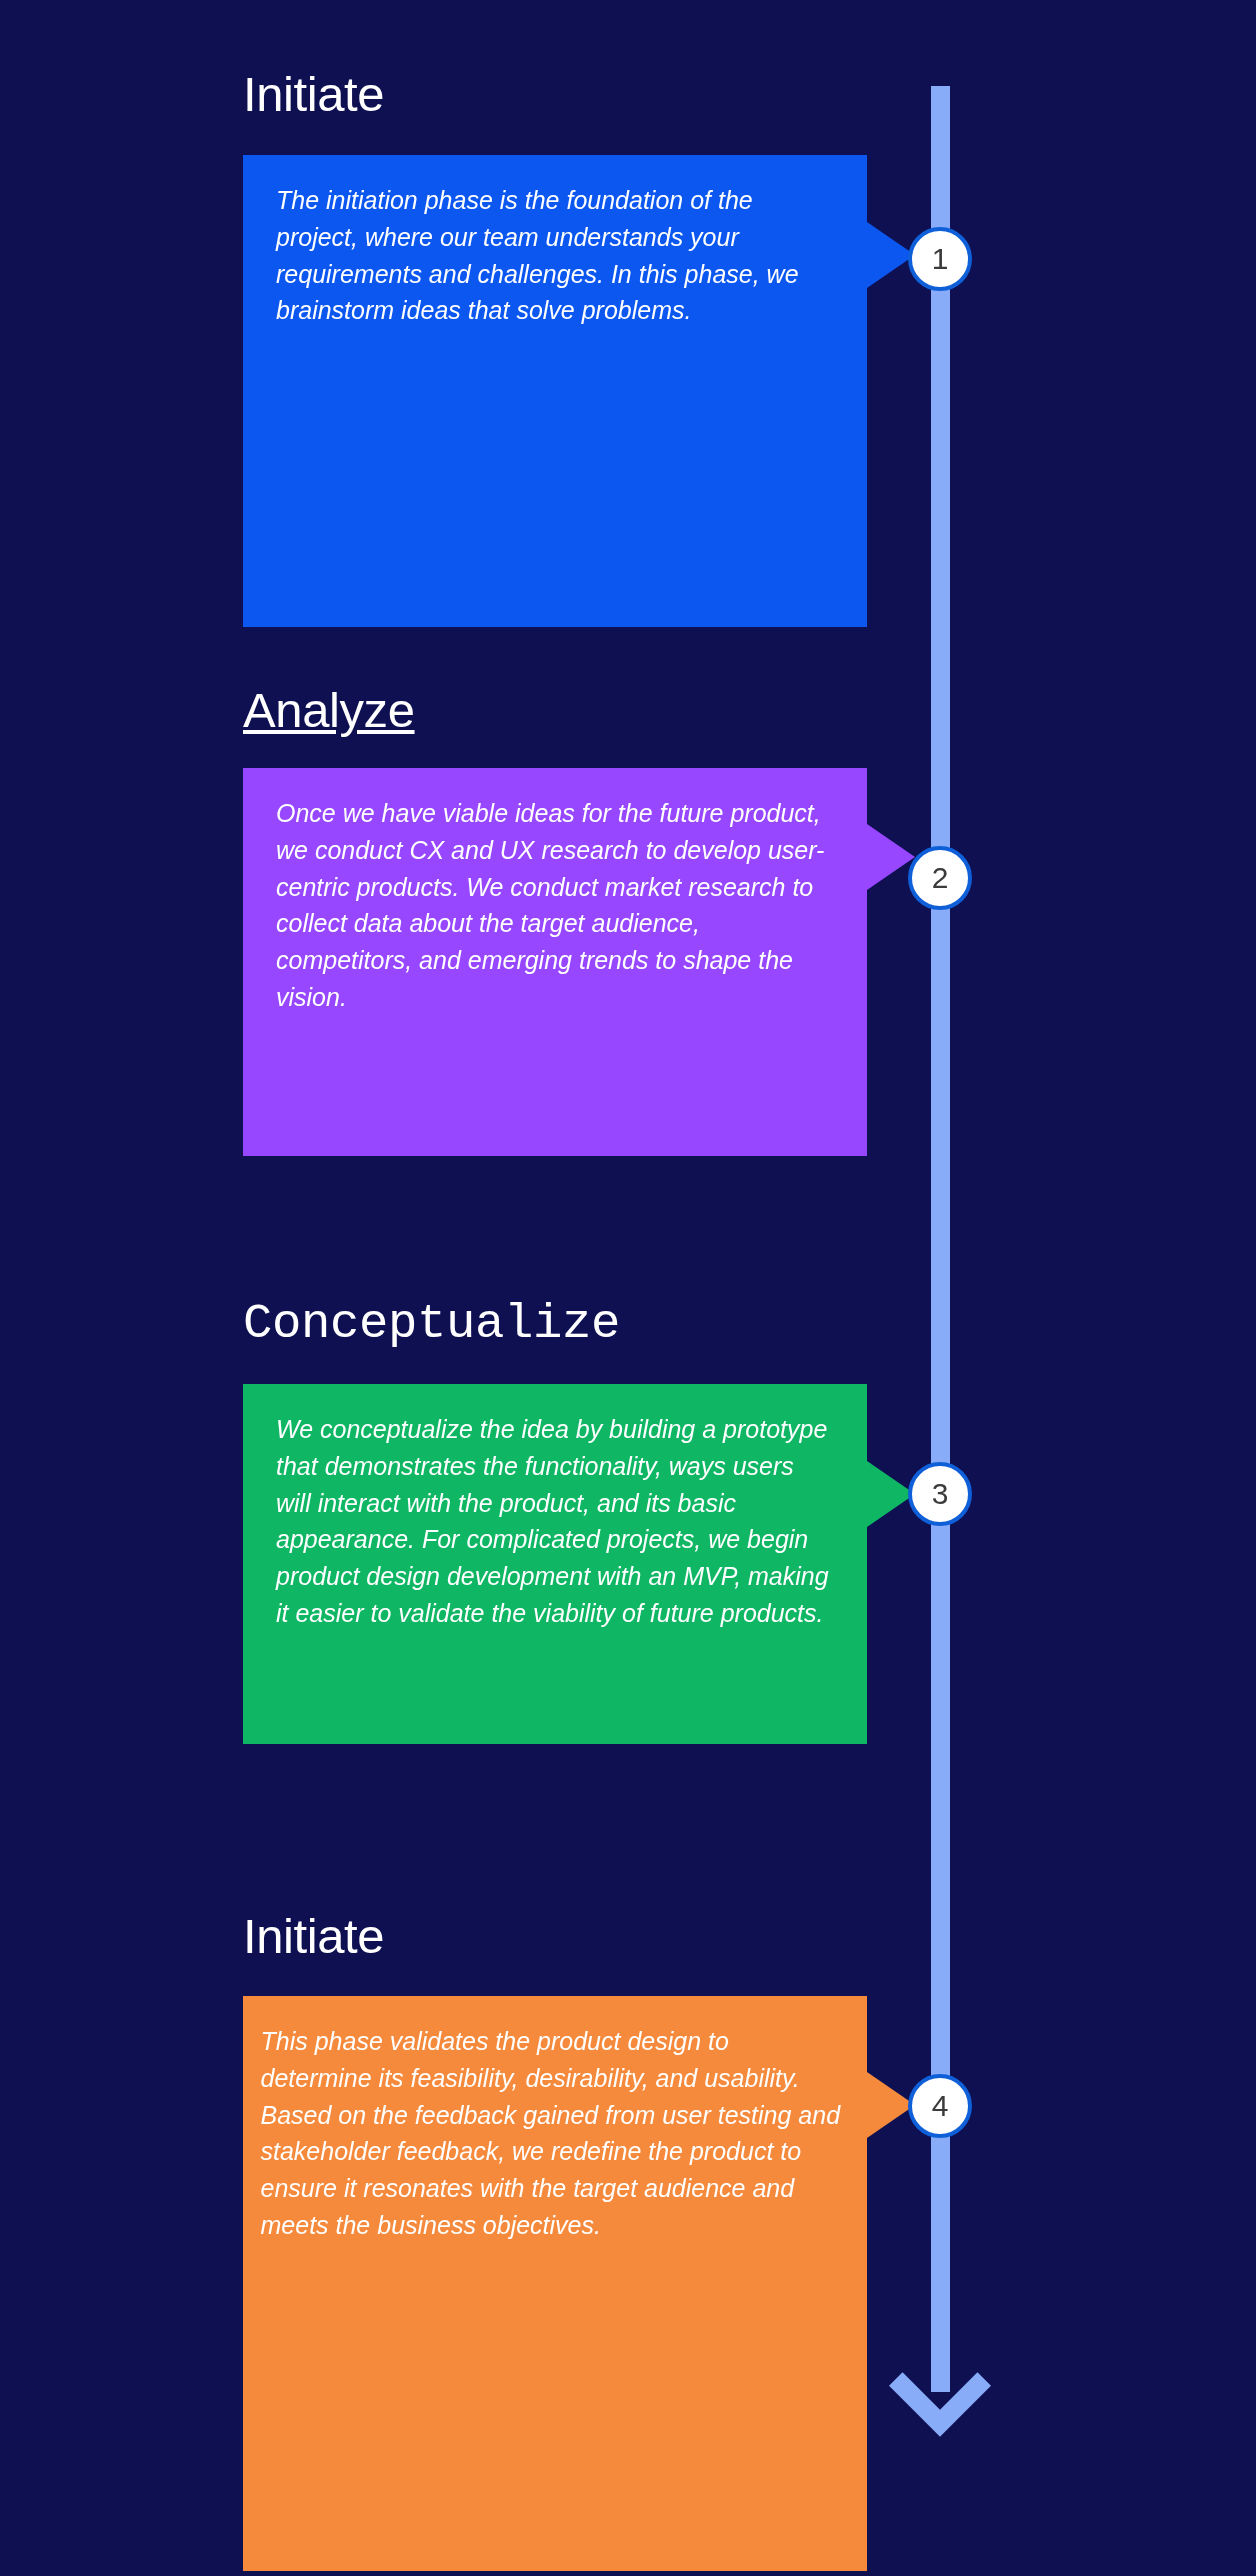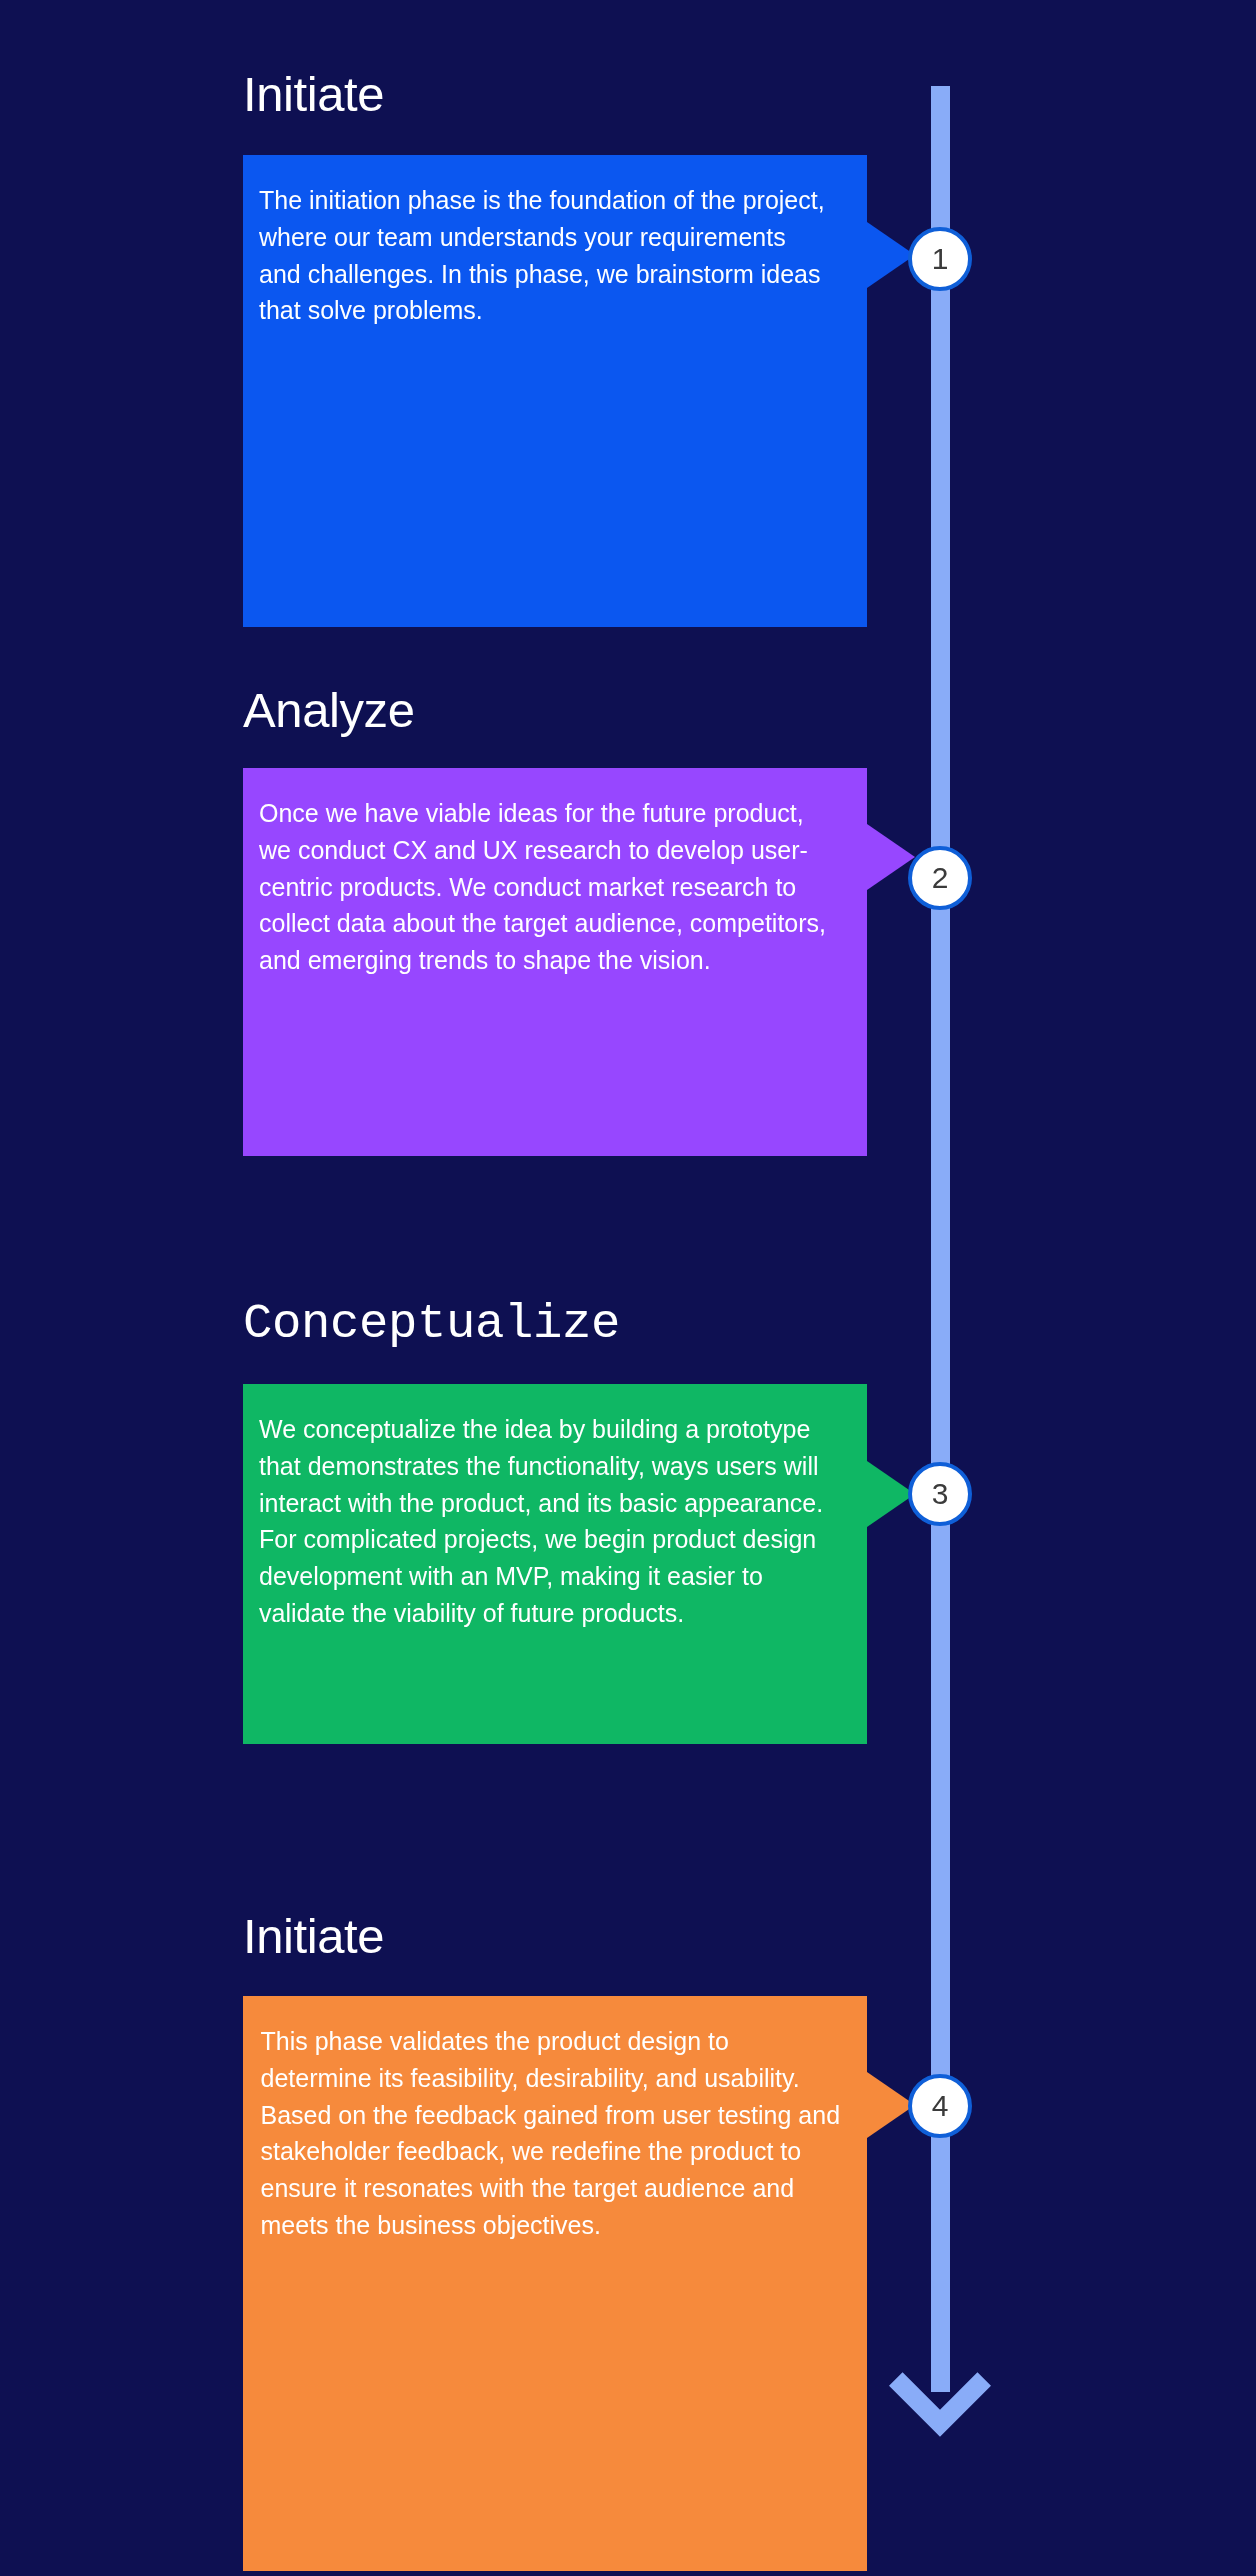--- a/index.html
+++ b/index.html
@@ -76,21 +76,22 @@
     position: absolute;
     left: 243px;
     width: 624px;
   }
 
   .card-text {
     color: #ffffff;
     font-size: 25px;
     line-height: 1.47;
     font-weight: 400;
-    padding: 27px 33px 24px 16px;
+    padding: 27px 33px 24px 33px;
+    font-style: italic;
   }
   .card.flush .card-text { padding-left: 17.5px; padding-right: 24px; }
 
   
   .pointer {
     position: absolute;
     left: 624px;
     width: 0;
     height: 0;
     border-top: 33px solid transparent;
@@ -114,21 +115,21 @@
     <div class="card" style="top:155px; height:472px; background:#0b57f0;">
       <div class="card-text">The initiation phase is the foundation of the project, where our team understands your requirements and challenges. In this phase, we brainstorm ideas that solve problems.</div>
       <div class="pointer" style="top:67px; color:#0b57f0;"></div>
     </div>
   </div>
   <div class="marker" style="top:227px;">
     <span>1</span>
   </div>
 
   <div class="phase" style="top:0;">
-    <div class="phase-title" style="top:686px;">Analyze</div>
+    <div class="phase-title" style="top:686px;text-decoration:underline;">Analyze</div>
     <div class="card" style="top:768px; height:388px; background:#9747ff;">
       <div class="card-text">Once we have viable ideas for the future product, we conduct CX and UX research to develop user-centric products. We conduct market research to collect data about the target audience, competitors, and emerging trends to shape the vision.</div>
       <div class="pointer" style="top:56px; color:#9747ff;"></div>
     </div>
   </div>
   <div class="marker" style="top:846px;">
     <span>2</span>
   </div>
 
   <div class="phase" style="top:0;">

